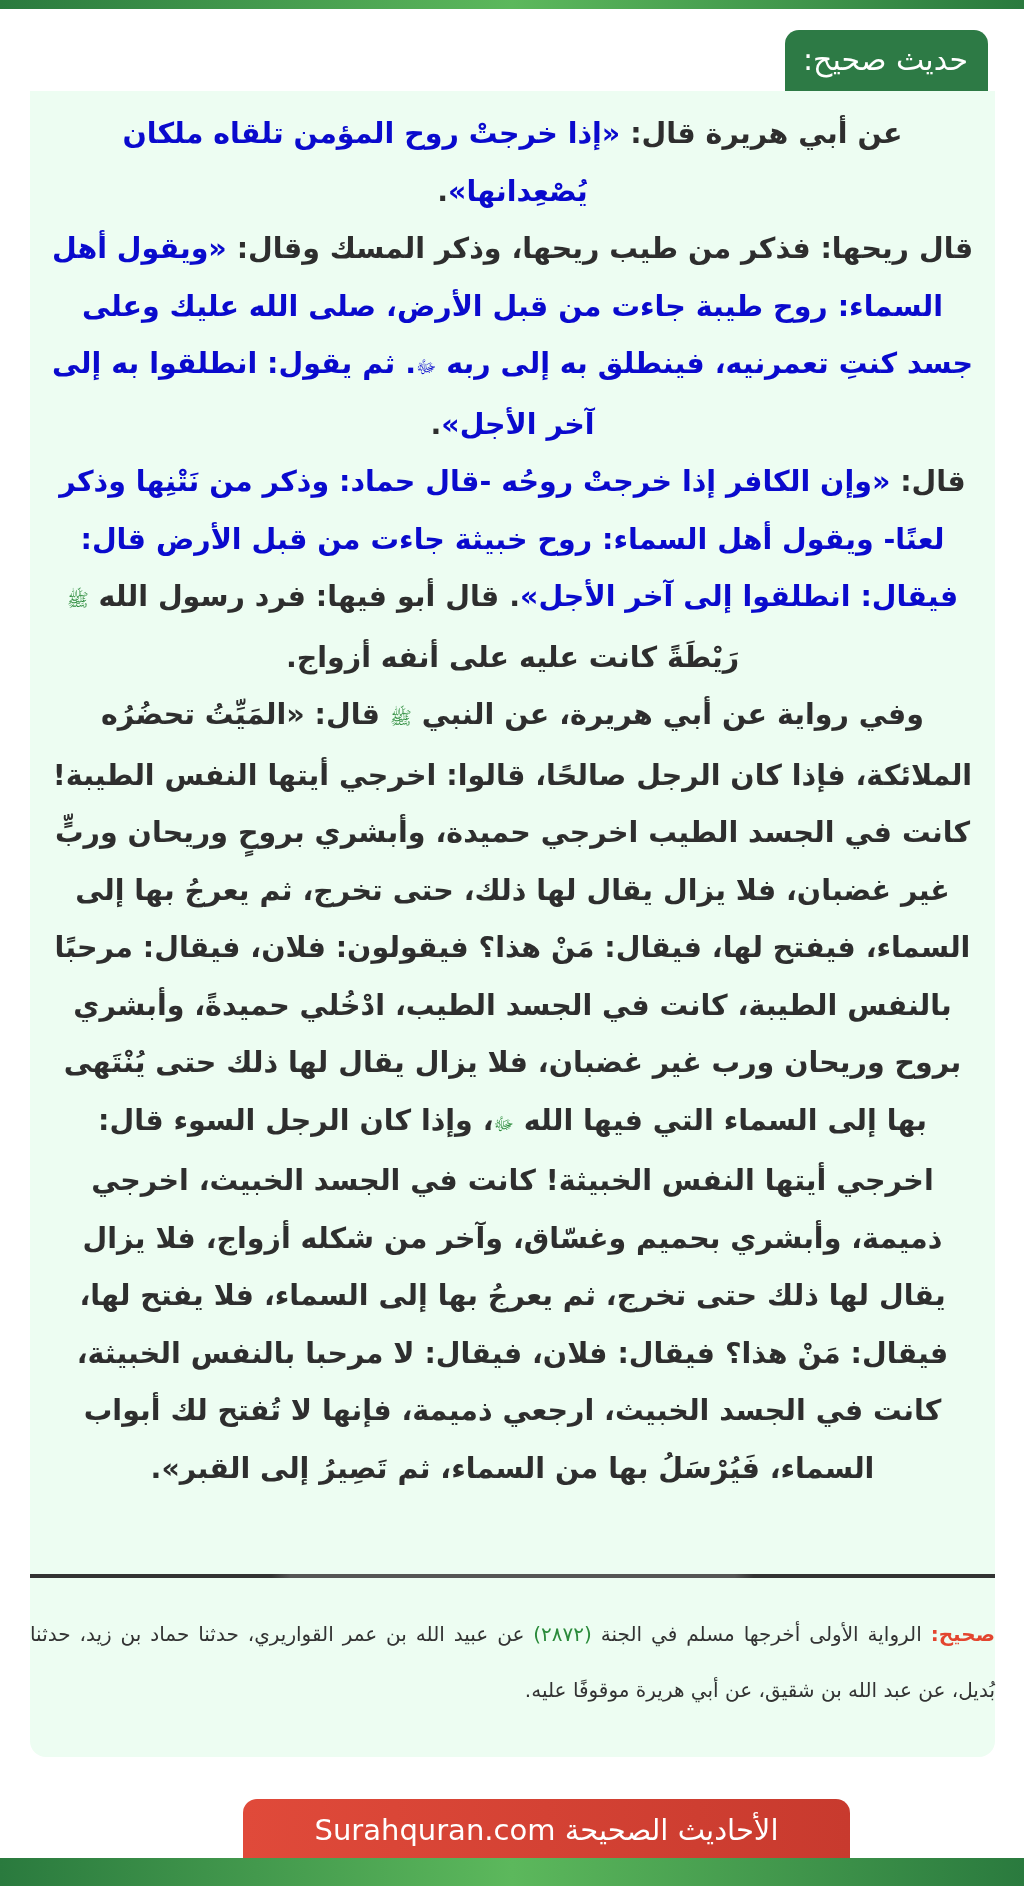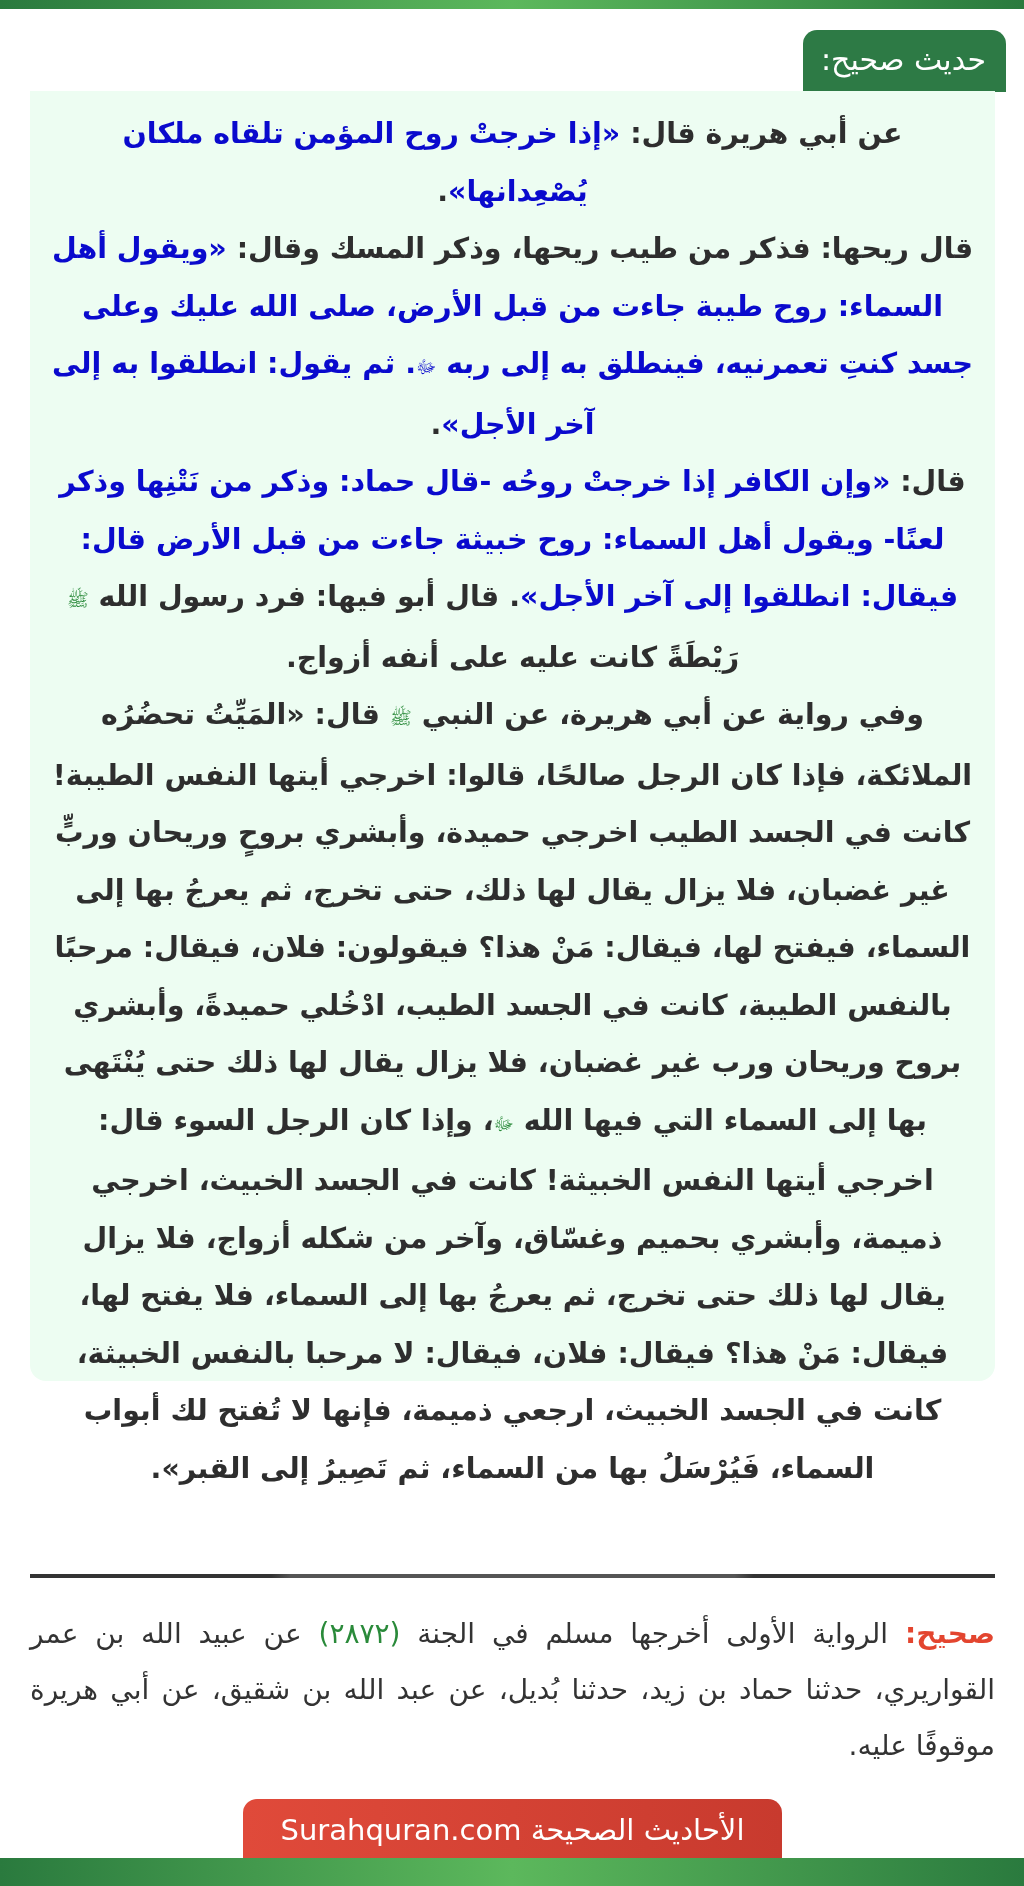--- a/index.html
+++ b/index.html
@@ -5,30 +5,30 @@
     * { box-sizing: border-box; margin: 0; padding: 0; }
     html, body { width: 1024px; height: 1886px; background: #ffffff; overflow: hidden; }
     body { font-family: "DejaVu Sans", sans-serif; position: relative; }
 
     .top-bar {
       position: absolute; top: 0; left: 0; width: 1024px; height: 9px;
       background: linear-gradient(90deg, #2a7a3e 0%, #5cb85c 50%, #2a7a3e 100%);
     }
 
     .badge {
-      position: absolute; top: 30px; right: 18px;
+      position: absolute; top: 30px; right: 36px;
       background: #2d7a45; color: #ffffff;
       border-radius: 14px 14px 0 0;
       padding: 8px 20px 10px 18px;
       font-size: 30px; line-height: 44px;
       font-family: "DejaVu Sans", sans-serif;
     }
 
     .hadith-box {
-      position: absolute; top: 91px; left: 30px; width: 965px; height: 1290px;
+      position: absolute; top: 91px; left: 30px; width: 965px; height: 1666px;
       background: #edfdf2;
       border-radius: 0 0 16px 16px;
       padding: 14px 18px 14px 18px;
     }
     .hadith-text {
       font-family: "DejaVu Sans", sans-serif;
       font-weight: bold;
       font-size: 28.5px;
       line-height: 57.5px;
       color: #2e2e2e;
@@ -40,31 +40,31 @@
     .hadith-text .honorific-blue { color: #0a0acd; font-size: 18px; font-weight: normal; }
 
     .separator {
       position: absolute; top: 1574px; left: 30px; width: 965px; height: 4px;
       background: linear-gradient(90deg, #333 0%, #333 25%, #555 27%, #555 73%, #333 75%, #333 100%);
     }
 
     .grading {
       position: absolute; top: 1606px; left: 30px; width: 965px;
       font-family: "DejaVu Sans", sans-serif;
-      font-size: 28px; line-height: 56px;
+      font-size: 20px; line-height: 56px;
       color: #333333;
       text-align: justify;
       text-align-last: right;
       direction: rtl;
     }
     .grading .grade-label { color: #e3452f; font-weight: bold; }
     .grading .ref-number { color: #2a8a3a; }
 
     .footer-button {
-      position: absolute; top: 1799px; left: 243px; width: 539px; height: 66px;
+      position: absolute; top: 1799px; left: 243px; width: 607px; height: 66px;
       background: linear-gradient(90deg, #e04a3a 0%, #c83a2e 100%);
       border-radius: 14px 14px 0 0;
       color: #ffffff;
       font-size: 29px; line-height: 62px;
       text-align: center;
       font-family: "DejaVu Sans", sans-serif;
     }
 
     .bottom-bar {
       position: absolute; top: 1858px; left: 0; width: 1024px; height: 28px;

